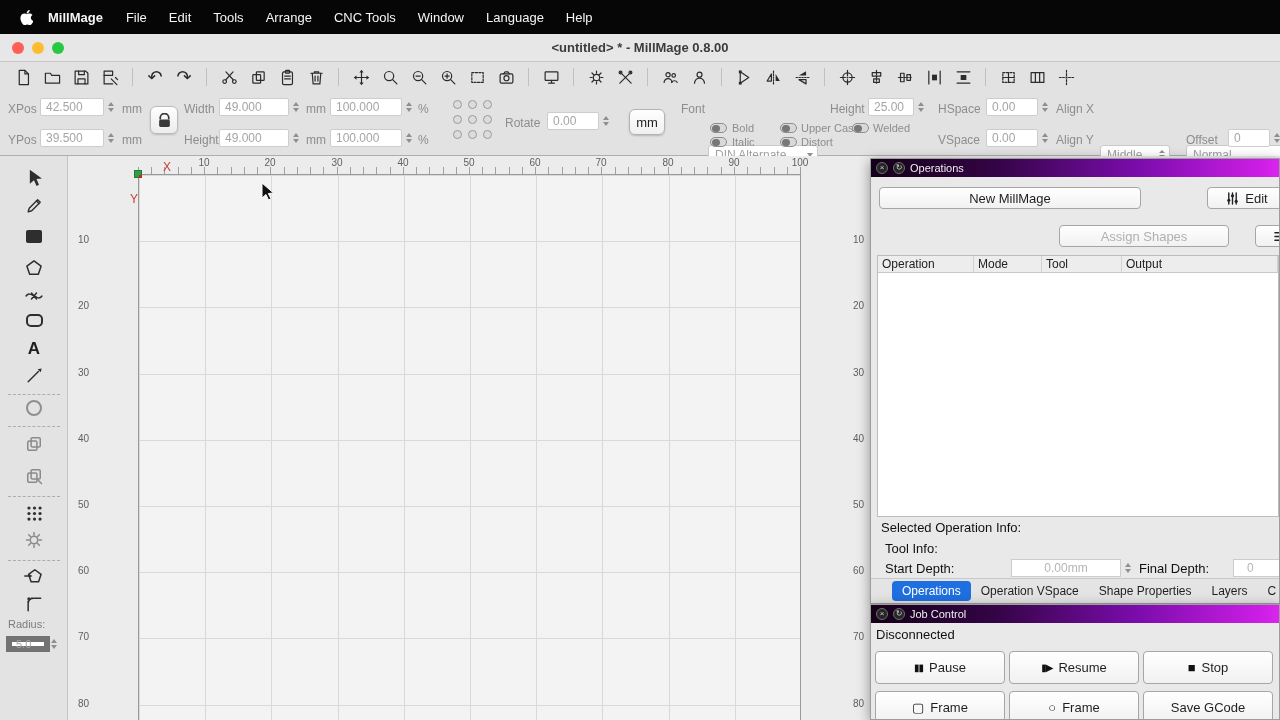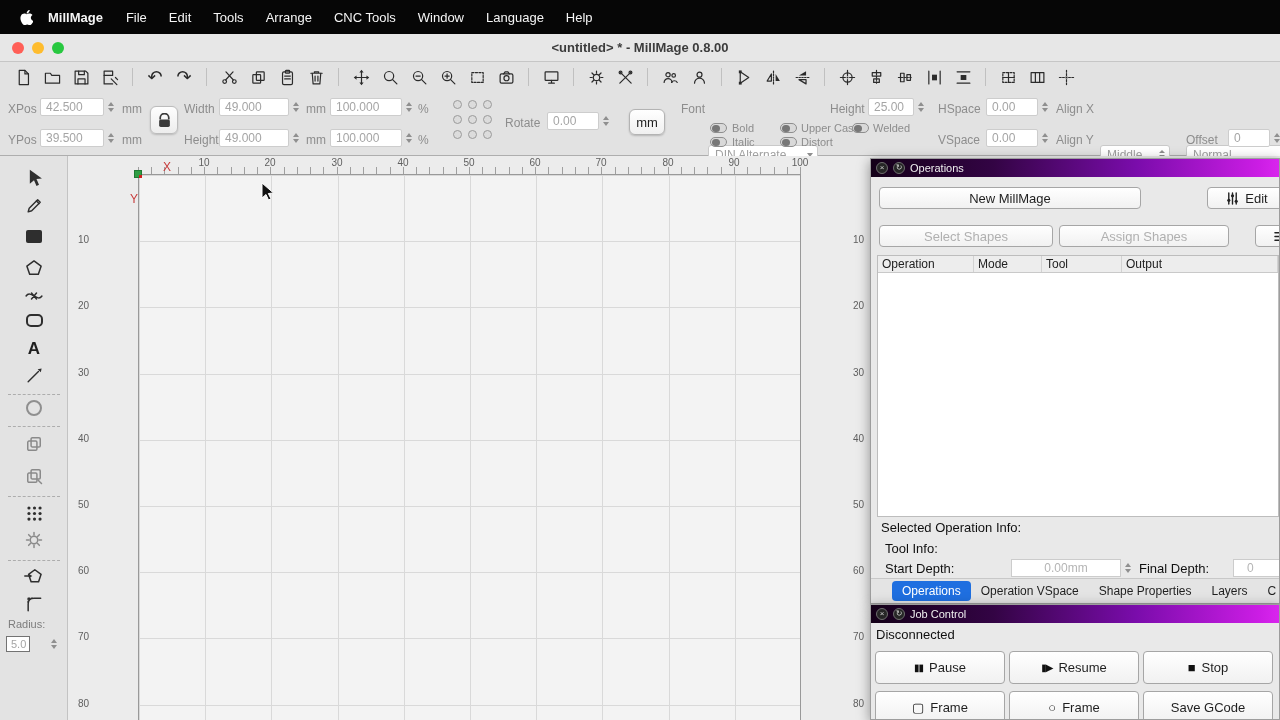--- a/index.html
+++ b/index.html
@@ -69,21 +69,21 @@
   .lt{position:absolute;left:0;width:68px;display:flex;justify-content:center;align-items:center;color:#2e2e2e;}
   .lt svg{stroke:#2e2e2e;fill:none;stroke-width:1.8;stroke-linecap:round;stroke-linejoin:round;}
   .lt svg .f{fill:#2e2e2e;stroke:none;}
   .lt svg .g{stroke:#8a8a8a;}
   .ltsep{position:absolute;left:8px;width:52px;border-top:1px dashed #adadad;}
   .rect-glyph{width:16px;height:13px;background:#2e2e2e;border-radius:2px;}
   .rrect-glyph{width:17px;height:13px;border:2px solid #2e2e2e;border-radius:5px;}
   .ellipse-glyph{width:16px;height:16px;border:2px solid #8f8f8f;border-radius:50%;}
   .atool{font-size:17px;font-weight:bold;color:#1f1f1f;}
   .rlbl{position:absolute;left:8px;color:#7d7d7d;font-size:11px;}
-  .rfield{position:absolute;left:6px;width:24px;height:16px;background:#fff;border:1px solid #737373;
+  .rfield{position:absolute;left:6px;width:44px;height:16px;background:#fff;border:6px solid #737373;
     color:#a5a5a5;font-size:11px;display:flex;align-items:center;padding:0 4px;}
 
   
   .canvas{position:absolute;left:68px;top:156px;right:0;bottom:0;background:#ececec;overflow:hidden;}
   .doc{position:absolute;left:70px;top:18px;width:663px;height:546px;background:#f3f3f3;
     border:1px solid #999;border-bottom:none;
     background-image:repeating-linear-gradient(to right,#d9d9d9 0 1px,transparent 1px 66.2px),
                      repeating-linear-gradient(to bottom,#d9d9d9 0 1px,transparent 1px 66.2px);}
   .hruler{position:absolute;left:70px;top:11px;width:663px;height:7px;
     background:repeating-linear-gradient(to right,#9f9f9f 0 1px,transparent 1px 13.24px);}
@@ -649,21 +649,20 @@
     <span class="btn" style="left:8px;top:28px;width:262px;height:22px">New MillMage</span>
     <span class="btn" style="left:336px;top:28px;width:80px;height:22px">
       <svg width="13" height="13" viewBox="0 0 14 14">
           <path d="M3 1v12M7 1v12M11 1v12"></path>
           <circle class="f" cx="3" cy="9" r="1.7"></circle>
           <circle class="f" cx="7" cy="4" r="1.7"></circle>
           <circle class="f" cx="11" cy="10" r="1.7"></circle>
         </svg>
       <span>Edit</span>
     </span>
-    <span class="btn dis" style="left:8px;top:66px;width:174px;height:22px">Select Shapes</span>
     <span class="btn dis" style="left:188px;top:66px;width:170px;height:22px">Assign Shapes</span>
     <span class="btn" style="left:384px;top:66px;width:50px;height:22px">
       <svg width="13" height="13" viewBox="0 0 14 14">
           <path d="M1 3h12M1 7h12M1 11h12"></path>
         </svg>
     </span>
     <div class="ops-table">
       <div class="thead">
         <span class="th" style="width:96px">Operation</span>
         <span class="th" style="width:68px">Mode</span>

